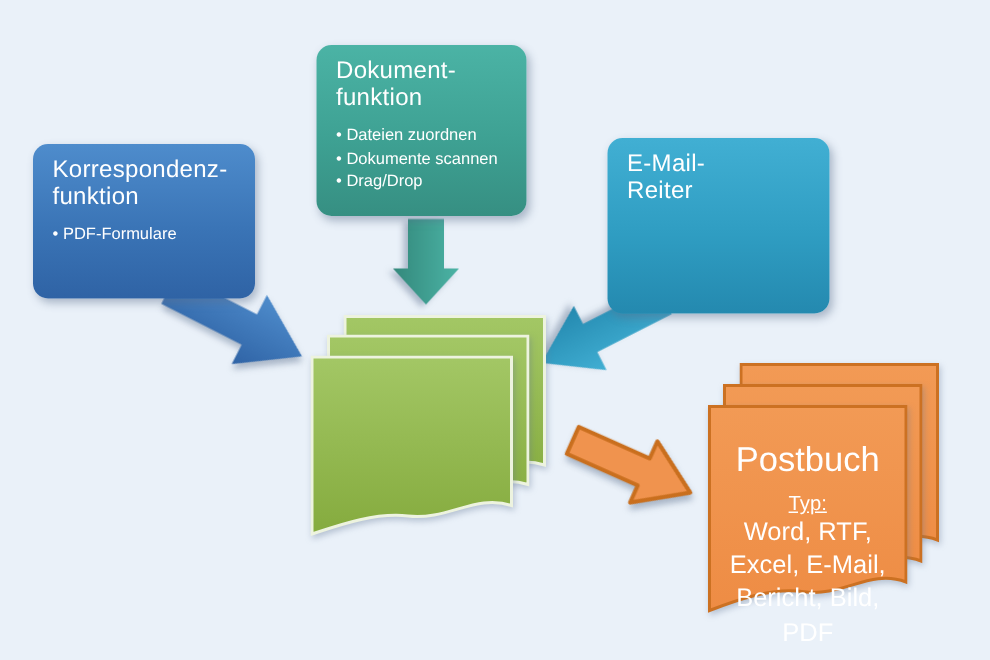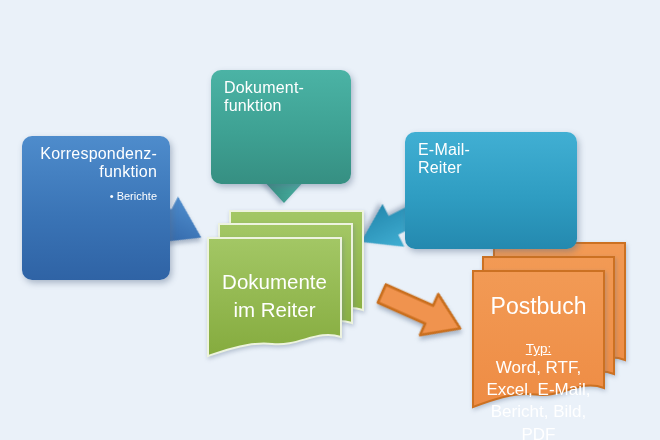--- a/index.html
+++ b/index.html
@@ -24,25 +24,25 @@
   .bullet::before{content:"• ";font-size:11px;}
   
   .arrow{position:absolute;transform-origin:center;filter:drop-shadow(2px 3px 2px rgba(90,110,140,.45));}
   
   .doc{position:absolute;filter:drop-shadow(1px 2px 2px rgba(100,120,150,.40));}
   .doc-label{
     position:absolute;text-align:center;color:#fff;z-index:30;
   }
   .reiter-label{font-size:20.5px;line-height:1.38;}
   .postbuch-title{font-size:23px;line-height:1.1;}
-  .postbuch-sub{font-size:13.5px;text-decoration:underline;margin-top:22px;}
+  .postbuch-sub{font-size:13.5px;text-decoration:underline;margin-top:9px;}
   .postbuch-types{font-size:17px;line-height:1.3;margin:1px auto 0;width:130px;}
   .z-arrows{z-index:10;}
   .z-docs{z-index:20;}
-  .z-boxes{z-index:40;margin-top:40px;}
+  .z-boxes{z-index:40;}
 </style>
 </head>
 <body>
 
 <div class="stage">
 
   <svg width="0" height="0" style="position:absolute">
     <defs>
       <linearGradient id="g-green" x1="0" y1="0" x2="0" y2="1">
         <stop offset="0" stop-color="#A3C765"></stop>
@@ -85,57 +85,58 @@
 
   <svg class="doc z-docs" style="left:229px;top:210px;" width="135" height="124" viewBox="0 0 135 124">
     <path d="M1,1 H134 V100 C110,92 92,110 65,107 C43,104.5 19,113 1,119 Z" fill="url(#g-green)" stroke="#EDF3DF" stroke-width="2"></path>
   </svg>
   <svg class="doc z-docs" style="left:218px;top:223px;" width="135" height="124" viewBox="0 0 135 124">
     <path d="M1,1 H134 V100 C110,92 92,110 65,107 C43,104.5 19,113 1,119 Z" fill="url(#g-green)" stroke="#EDF3DF" stroke-width="2"></path>
   </svg>
   <svg class="doc z-docs" style="left:207px;top:237px;" width="135" height="124" viewBox="0 0 135 124">
     <path d="M1,1 H134 V100 C110,92 92,110 65,107 C43,104.5 19,113 1,119 Z" fill="url(#g-green)" stroke="#EDF3DF" stroke-width="2"></path>
   </svg>
-  <div class="doc-label reiter-label" style="left:207px;top:268px;width:135px;">
-    <div>Dokumente</div>
-    <div>im Reiter</div>
-  </div>
 
   <svg class="doc z-docs" style="left:493px;top:242px;" width="133" height="146" viewBox="0 0 133 146">
     <path d="M1,1 H132 V118 C108,109 90,128 64,124.5 C42,121.5 18,130.5 1,137 Z" fill="url(#g-orange)" stroke="#CC7122" stroke-width="2"></path>
   </svg>
   <svg class="doc z-docs" style="left:482px;top:256px;" width="133" height="146" viewBox="0 0 133 146">
     <path d="M1,1 H132 V118 C108,109 90,128 64,124.5 C42,121.5 18,130.5 1,137 Z" fill="url(#g-orange)" stroke="#CC7122" stroke-width="2"></path>
   </svg>
   <svg class="doc z-docs" style="left:472px;top:270px;" width="133" height="146" viewBox="0 0 133 146">
     <path d="M1,1 H132 V118 C108,109 90,128 64,124.5 C42,121.5 18,130.5 1,137 Z" fill="url(#g-orange)" stroke="#CC7122" stroke-width="2"></path>
   </svg>
   <div class="doc-label" style="left:472px;top:294px;width:133px;">
     <div class="postbuch-title">Postbuch</div>
     <div class="postbuch-sub">Typ:</div>
     <div class="postbuch-types">Word, RTF, Excel, E-Mail, Bericht, Bild, PDF</div>
   </div>
 
-  <div class="box box-blue z-boxes" style="left:22px;top:96px;width:148px;height:144px;text-align:right;">
+  <div class="box box-blue z-boxes" style="left:22px;top:96px;width:148px;height:103px;">
     <div class="box-title">
       <span>Korrespondenz-</span><br>
       <span>funktion</span>
     </div>
     <div class="bullets">
-      <div class="bullet">Berichte</div>
+      <div class="bullet">PDF-Formulare</div>
     </div>
   </div>
 
   <div class="box box-teal z-boxes" style="left:211px;top:30px;width:140px;height:114px;">
     <div class="box-title">
       <span>Dokument-</span><br>
       <span>funktion</span>
     </div>
+    <div class="bullets">
+      <div class="bullet">Dateien zuordnen</div>
+      <div class="bullet">Dokumente scannen</div>
+      <div class="bullet">Drag/Drop</div>
+    </div>
   </div>
 
-  <div class="box box-cyan z-boxes" style="left:405px;top:92px;width:172px;height:117px;">
+  <div class="box box-cyan z-boxes" style="left:405px;top:92px;width:148px;height:117px;">
     <div class="box-title">
       <span>E-Mail-</span><br>
       <span>Reiter</span>
     </div>
   </div>
 
 </div>
 
 </body></html>

